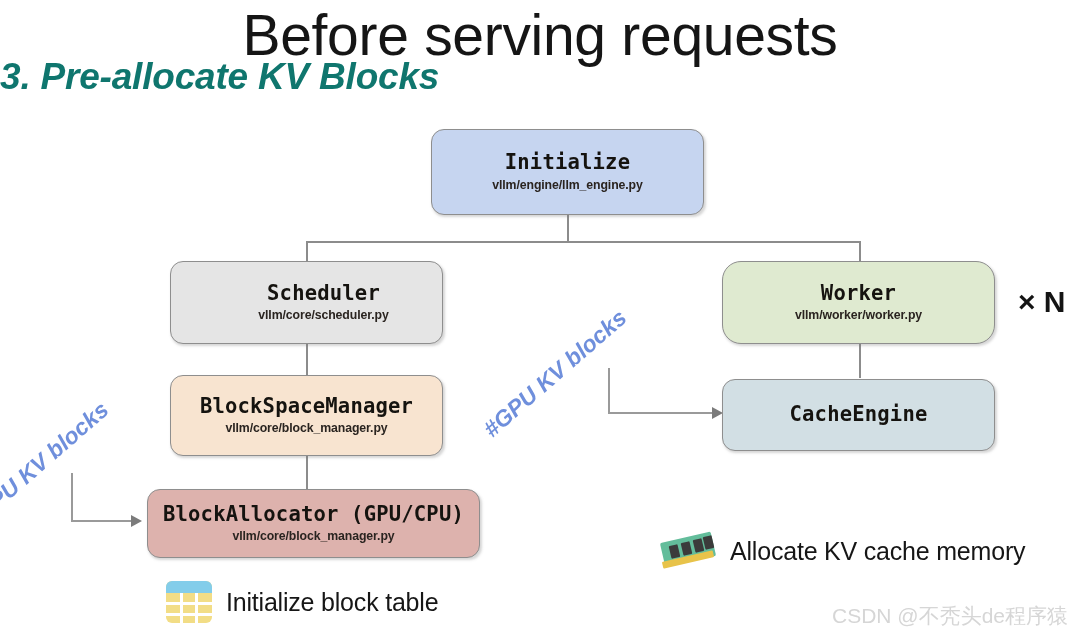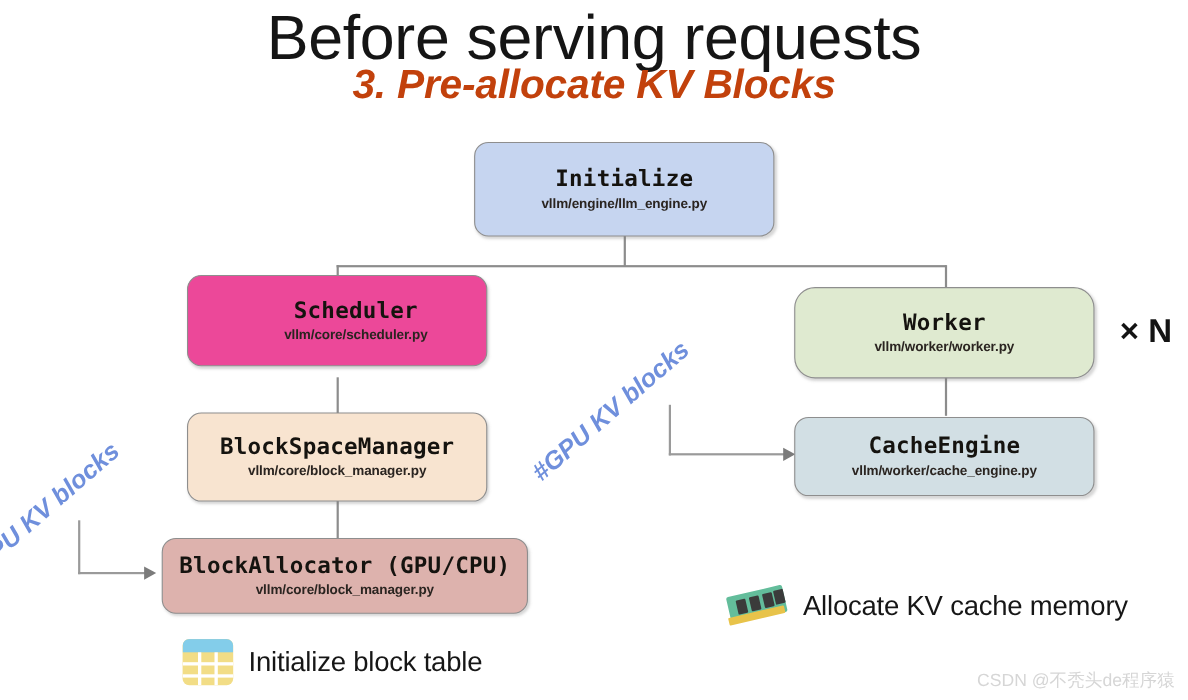--- a/index.html
+++ b/index.html
@@ -31,26 +31,25 @@
     font-size: 57px;
     font-weight: 400;
     letter-spacing: -0.3px;
     color: #151515;
     white-space: nowrap;
   }
   .title-sub {
     position: absolute;
     left: 0; top: 56px;
     width: 1080px;
-    text-align: center;
     font-size: 37px;
     font-style: italic;
     font-weight: 600;
     letter-spacing: -0.2px;
-    color: #c2410c;
+    color: #0f766e;
     white-space: nowrap;
   }
 
   
   .node {
     position: absolute;
     box-sizing: border-box;
     border: 1.6px solid #8e8e8e;
     border-radius: 13px;
     box-shadow: 1.5px 2px 2.5px rgba(120,120,120,0.30);
@@ -183,21 +182,21 @@
     width: 9px; height: 13px;
     background: #3b3b3b;
     border-radius: 1px;
   }
 
   
   .watermark {
     position: absolute;
     right: 12px;
     bottom: 6px;
-    font-size: 16px;
+    font-size: 21px;
     color: #d6d6d6;
     white-space: nowrap;
   }
 </style>
 </head>
 <body>
 
 <div class="stage">
 
   <div class="title-main">Before serving requests</div>
@@ -221,21 +220,21 @@
   <div class="arrow-head" style="left:131px; top:515px;"></div>
 
   <div class="elbow" style="left:608px; top:368px; width:112px; height:46px;"></div>
   <div class="arrow-head" style="left:712px; top:407px;"></div>
 
   <div class="node" style="left:431px; top:129px; width:273px; height:86px; background:#c6d5f0;">
     <div class="n-title">Initialize</div>
     <div class="n-path">vllm/engine/llm_engine.py</div>
   </div>
 
-  <div class="node" style="left:170px; top:250px; width:273px; height:83px; background:#ec4899;padding-left:34px;">
+  <div class="node" style="left:170px; top:261px; width:273px; height:83px; background:#e5e5e5;padding-left:34px;">
     <div class="n-title">Scheduler</div>
     <div class="n-path">vllm/core/scheduler.py</div>
   </div>
 
   <div class="node" style="left:170px; top:375px; width:273px; height:81px; background:#f8e4d0;">
     <div class="n-title">BlockSpaceManager</div>
     <div class="n-path">vllm/core/block_manager.py</div>
   </div>
 
   <div class="node" style="left:147px; top:489px; width:333px; height:69px; background:#ddb2ad;">
@@ -243,21 +242,20 @@
     <div class="n-path">vllm/core/block_manager.py</div>
   </div>
 
   <div class="node" style="left:722px; top:261px; width:273px; height:83px; background:#dfead0;border-radius:19px;">
     <div class="n-title">Worker</div>
     <div class="n-path">vllm/worker/worker.py</div>
   </div>
 
   <div class="node" style="left:722px; top:379px; width:273px; height:72px; background:#d2dfe4;">
     <div class="n-title">CacheEngine</div>
-    <div class="n-path">vllm/worker/cache_engine.py</div>
   </div>
 
   <div class="blue-label" style="left:-22px; top:508px; transform: rotate(-41deg);">#GPU KV blocks</div>
 
   <div class="blue-label" style="left:496px; top:416px; transform: rotate(-41deg);">#GPU KV blocks</div>
 
   <div class="times-n" style="left:1018px; top:285px;">× N</div>
 
   <div class="legend" style="left:660px; top:481px;margin-top:48px;">
     <div class="ico-ram">

